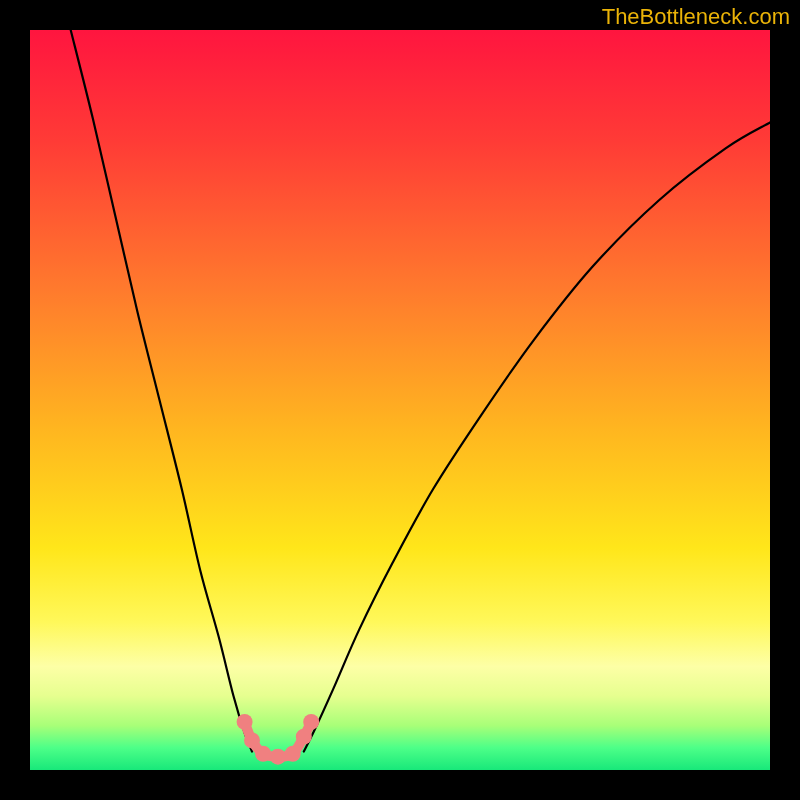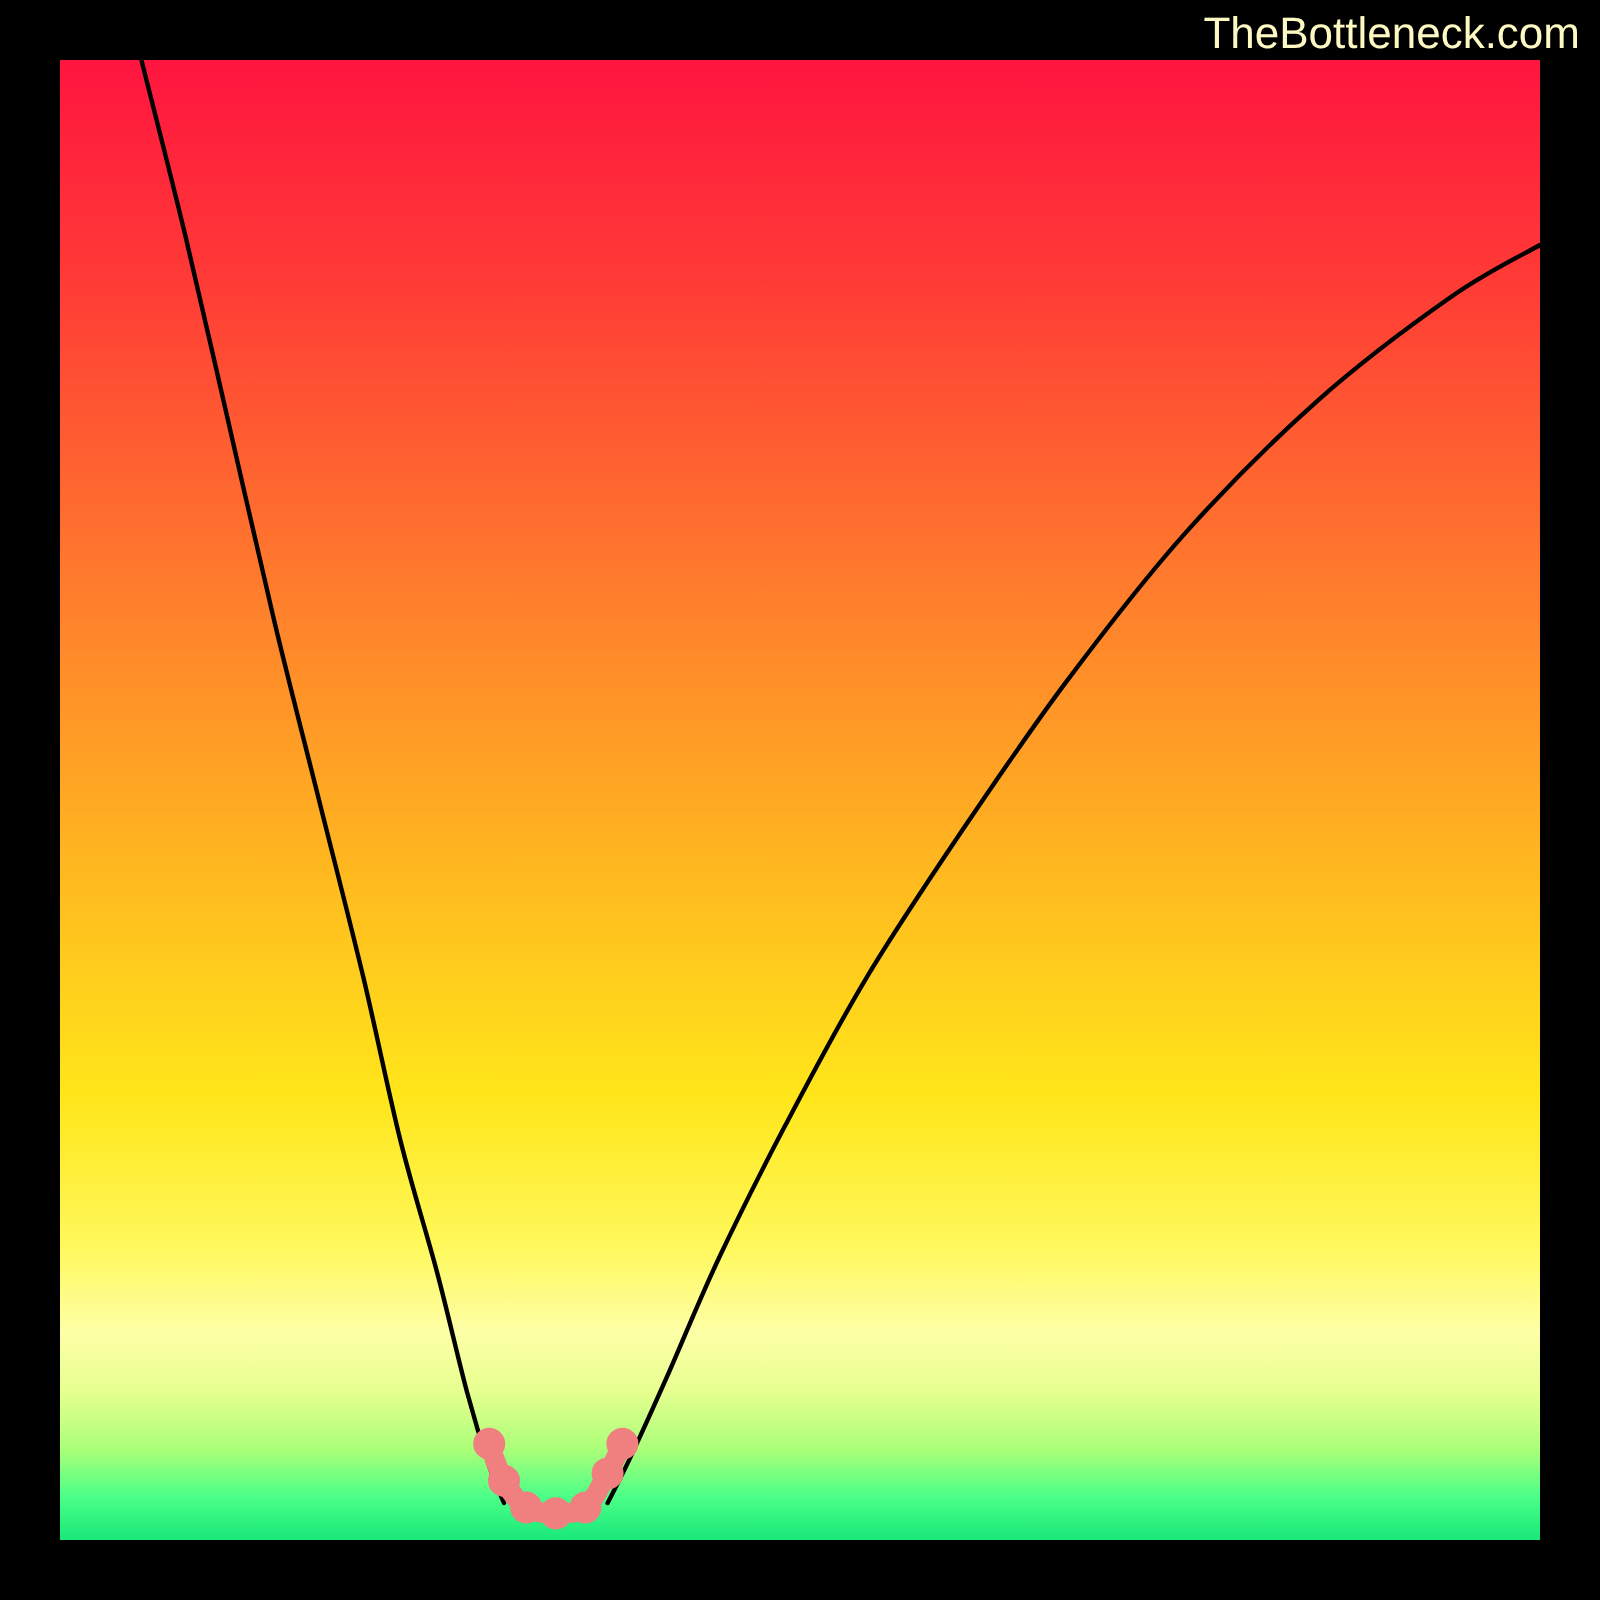--- a/index.html
+++ b/index.html
@@ -14,21 +14,21 @@
     position: relative;
     width: 800px;
     height: 800px;
   }
   .watermark {
     position: absolute;
     top: 4px;
     right: 10px;
     font-family: Arial, Helvetica, sans-serif;
     font-size: 22px;
-    color: #fef9c3;
+    color: #eab308;
     z-index: 10;
   }
   svg {
     position: absolute;
     top: 0;
     left: 0;
   }
 </style>
 </head>
 <body>

